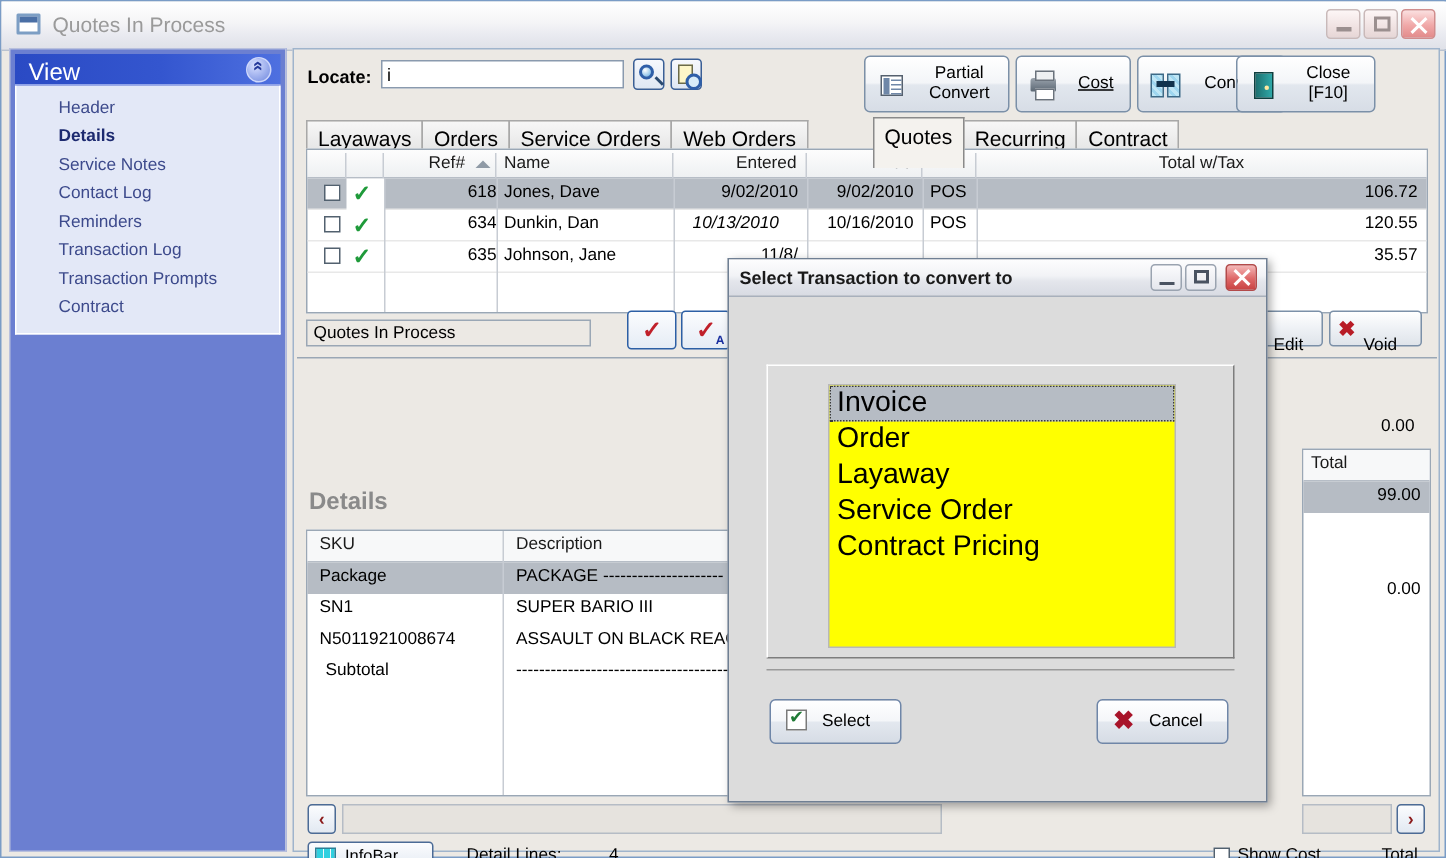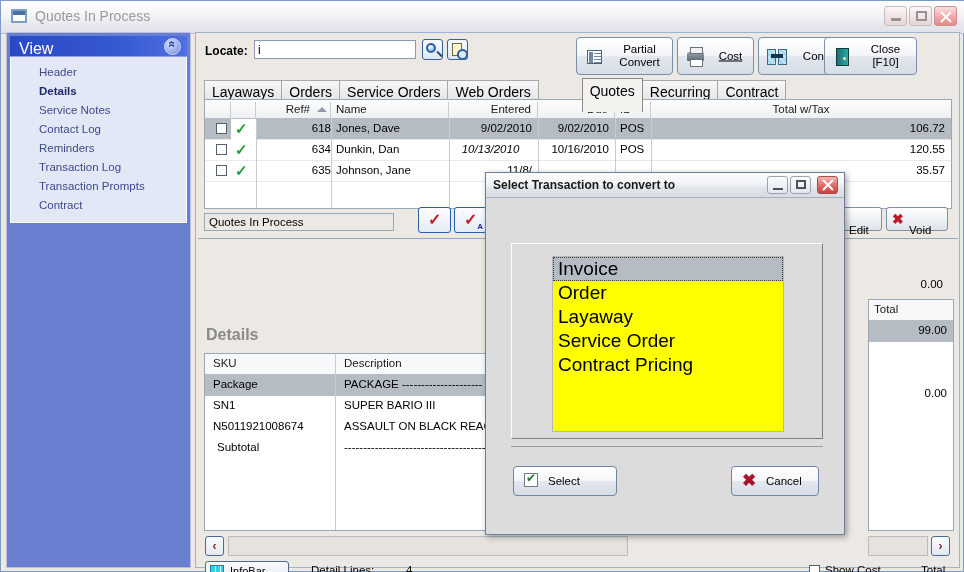--- a/index.html
+++ b/index.html
@@ -507,21 +507,21 @@
   }
   .dbtn {
     position: absolute; top: 293px;
     height: 30px;
     border: 1px solid #6f86a8;
     border-radius: 4px;
     background: linear-gradient(to bottom,#ffffff 0%,#f4f6f9 48%,#e3e8ef 52%,#d6dce5 100%);
     font-size: 11.5px;
     color: #000;
   }
-  #dlg-select { left: 27px; width: 104px; }
+  #dlg-select { left: 27px; width: 88px; }
   #dlg-cancel { left: 245px; width: 88px; }
   .dbtn .dlabel { position:absolute; left:34px; top:8px; }
   .sel-chk {
     position:absolute; left:10px; top:6px; width:14px; height:14px;
     border:1px solid #7a7a7a; background:#fff;
   }
   .sel-chk::after {
     content:"\2714"; position:absolute; left:1px; top:-3px;
     color:#1f7a35; font-size:12px;
   }

